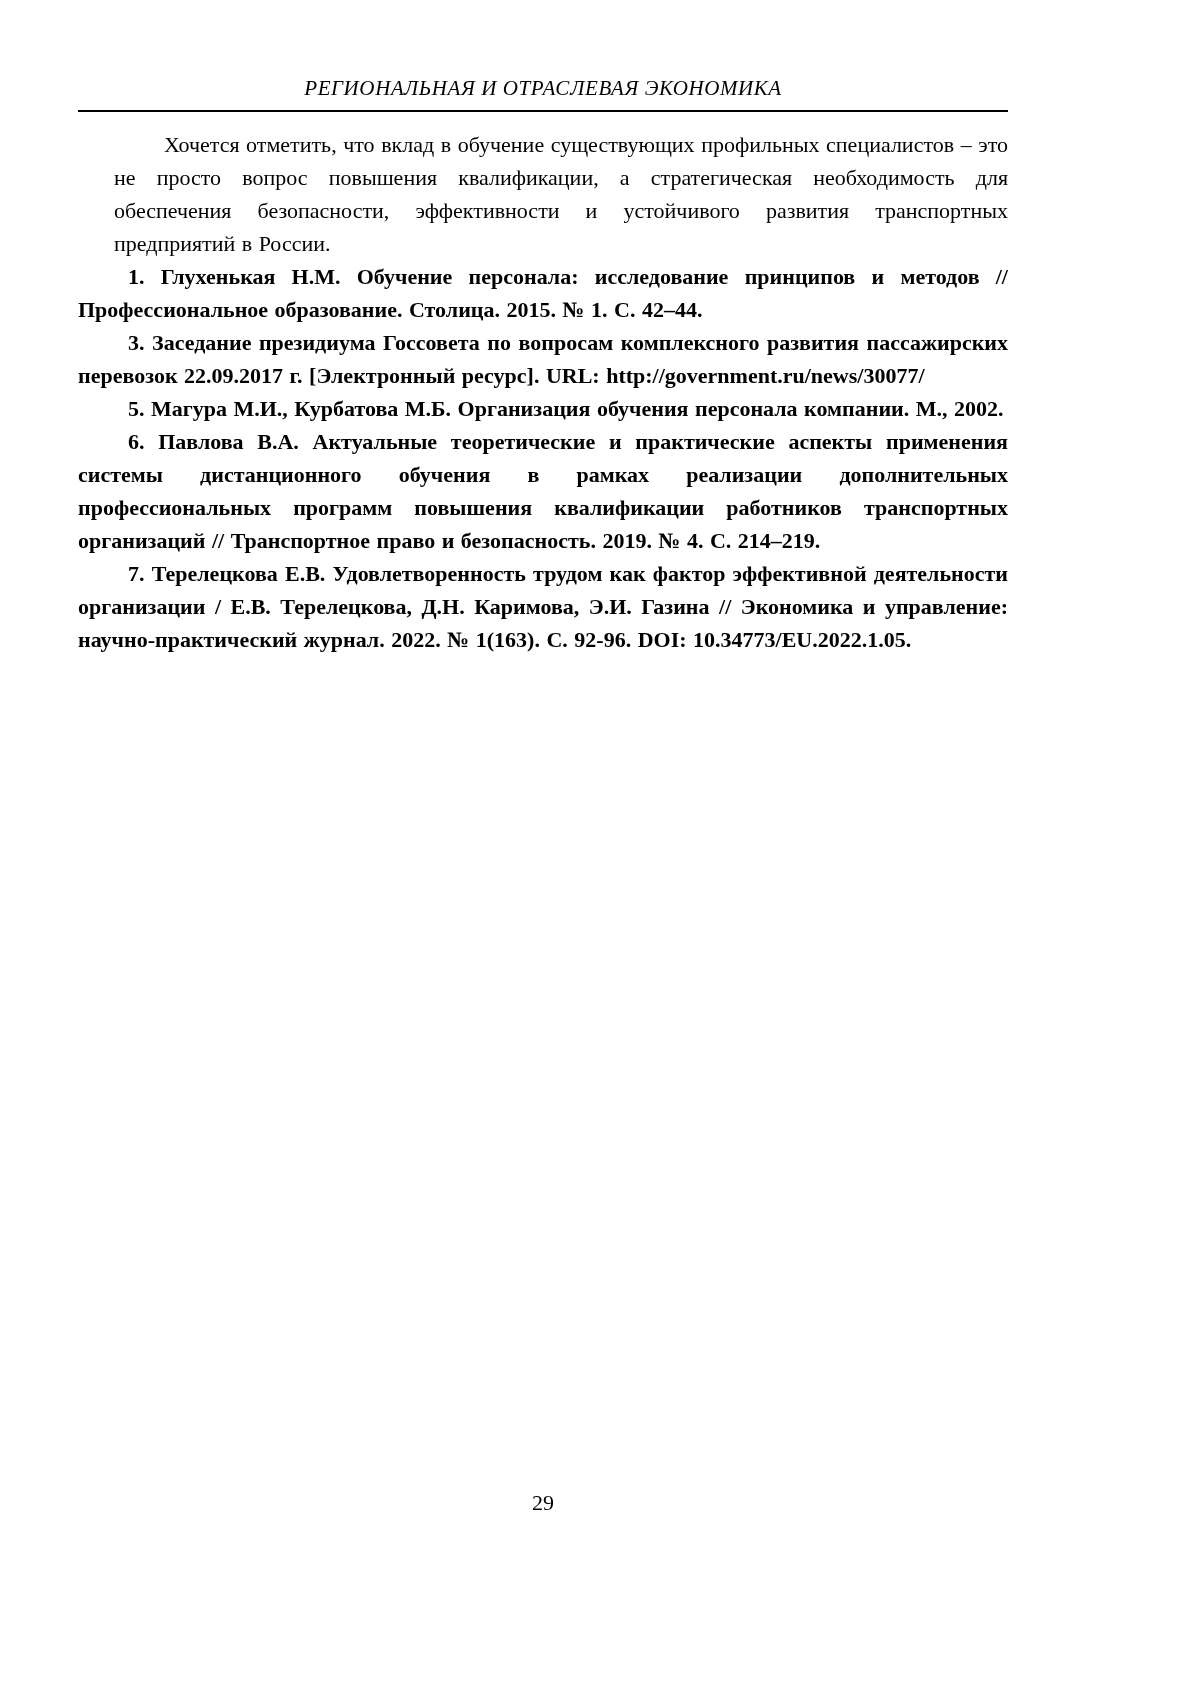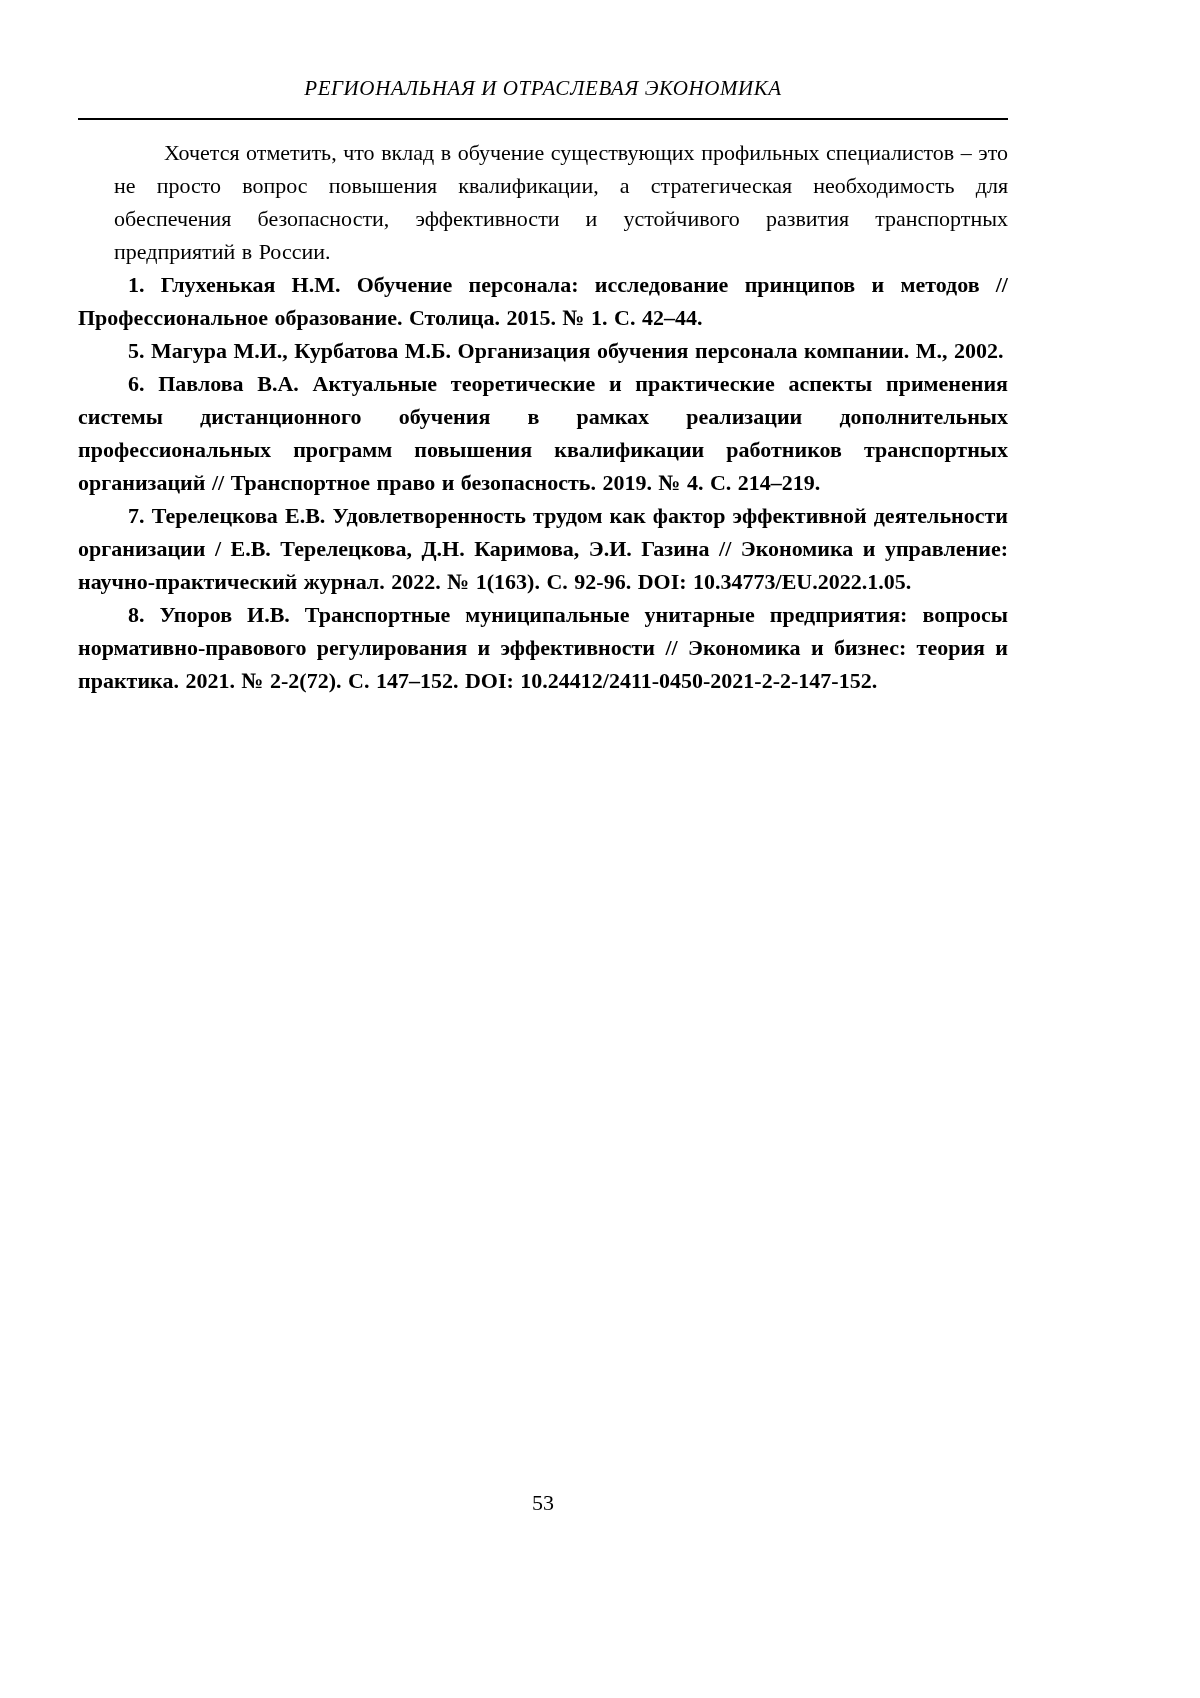--- a/index.html
+++ b/index.html
@@ -21,21 +21,21 @@
     position: absolute;
     left: 78px;
     top: 76px;
     width: 930px;
   }
   .running-head {
     text-align: center;
     font-style: italic;
     font-size: 21px;
     letter-spacing: 0.6px;
-    padding-bottom: 17px;
+    padding-bottom: 9px;
     border-bottom: 2px solid #000000;
   }
   .para {
     font-size: 22px;
     line-height: 33px;
     text-align: justify;
     text-indent: 50px;
     word-spacing: 1px;
     margin-left: 36px;
   }
@@ -71,22 +71,22 @@
 
     <div class="running-head">
       <span>РЕГИОНАЛЬНАЯ И ОТРАСЛЕВАЯ ЭКОНОМИКА</span>
     </div>
 
     <p class="para intro">Хочется отметить, что вклад в обучение существующих профильных специалистов – это не просто вопрос повышения квалификации, а стратегическая необходимость для обеспечения безопасности, эффективности и устойчивого развития транспортных предприятий в России.</p>
 
 
     <div class="references">
       <p class="para">1. Глухенькая Н.М. Обучение персонала: исследование принципов и методов // Профессиональное образование. Столица. 2015. № 1. С. 42–44.</p>
+      <p class="para">3. Заседание президиума Госсовета по вопросам комплексного развития пассажирских перевозок 22.09.2017 г. [Электронный ресурс]. URL: http://government.ru/news/30077/</p>
       <p class="para">5. Магура М.И., Курбатова М.Б. Организация обучения персонала компании. М., 2002.</p>
       <p class="para">6. Павлова В.А. Актуальные теоретические и практические аспекты применения системы дистанционного обучения в рамках реализации дополнительных профессиональных программ повышения квалификации работников транспортных организаций // Транспортное право и безопасность. 2019. № 4. С. 214–219.</p>
       <p class="para">7. Терелецкова Е.В. Удовлетворенность трудом как фактор эффективной деятельности организации / Е.В. Терелецкова, Д.Н. Каримова, Э.И. Газина // Экономика и управление: научно-практический журнал. 2022. № 1(163). С. 92-96. DOI: 10.34773/EU.2022.1.05.</p>
-      <p class="para">8. Упоров И.В. Транспортные муниципальные унитарные предприятия: вопросы нормативно-правового регулирования и эффективности // Экономика и бизнес: теория и практика. 2021. № 2-2(72). С. 147–152. DOI: 10.24412/2411-0450-2021-2-2-147-152.</p>
     </div>
 
   </div>
 
-  <div class="page-number">53</div>
+  <div class="page-number">29</div>
 </div>
 
 </body></html>

